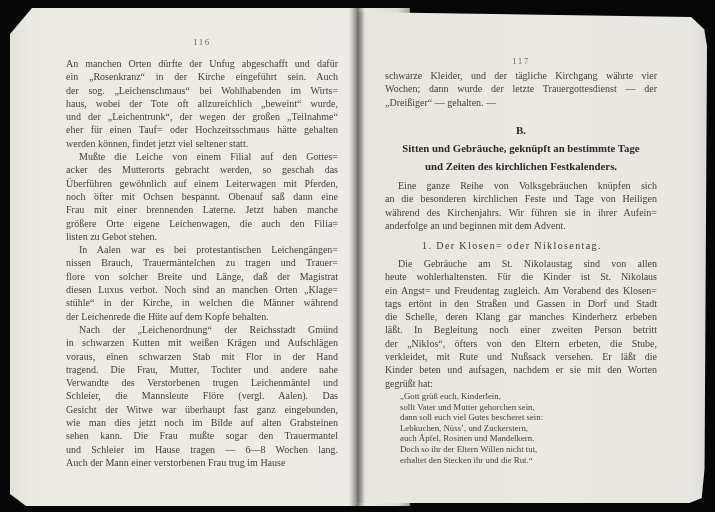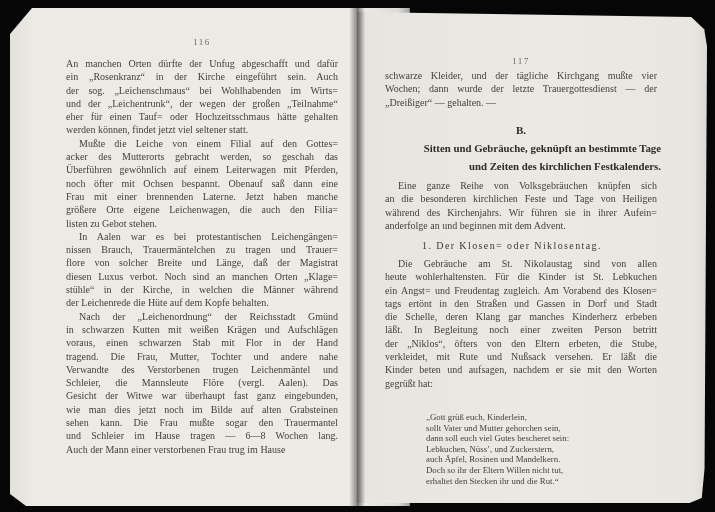--- a/index.html
+++ b/index.html
@@ -22,41 +22,42 @@
   }
   .pagenum {
     position: absolute; font-size: 9px; color: #6f6b64;
     letter-spacing: 1.5px; text-align: center; width: 272px;
   }
   .textblock { position: absolute; width: 272px; font-size: 10px; color: #45413a; }
   .line { height: 13.3px; line-height: 13.3px; text-align: justify; text-align-last: justify; overflow: hidden; }
   .line.end { text-align-last: left; }
   .line.in { text-indent: 13px; }
   .heading-letter { position: absolute; width: 272px; text-align: center; font-weight: bold; font-size: 11px; color: #2e2b26; }
-  .section-title { position: absolute; width: 280px; text-align: right; font-weight: bold; font-size: 10.8px; line-height: 17.5px; color: #2e2b26; }
+  .section-title { position: absolute; width: 280px; text-align: center; font-weight: bold; font-size: 10.8px; line-height: 17.5px; color: #2e2b26; }
   .subsection { position: absolute; width: 272px; text-align: center; font-size: 10px; letter-spacing: 1.4px; color: #3c3933; }
   .poem { position: absolute; font-size: 8.8px; color: #46423b; }
   .poem-line { height: 10.6px; line-height: 10.6px; text-align: left; }
   .gutter-shadow {
     position: absolute; left: 349px; top: 8px; width: 16px; height: 498px;
     background: linear-gradient(90deg, rgba(0,0,0,0) 0%, rgba(40,38,35,0.45) 46%, rgba(20,19,17,0.55) 52%, rgba(0,0,0,0) 100%);
     pointer-events: none;
   }
 </style>
 </head>
 <body>
 
 <div class="stage">
 
   <div class="page left-page">
     <div class="pagenum" style="left:56px; top:29px;">116</div>
     <div class="textblock" style="left:56px; top:49px;">
         <div class="line">An manchen Orten dürfte der Unfug abgeschafft und dafür</div>
         <div class="line">ein „Rosenkranz“ in der Kirche eingeführt sein. Auch</div>
         <div class="line">der sog. „Leichenschmaus“ bei Wohlhabenden im Wirts=</div>
+        <div class="line">haus, wobei der Tote oft allzureichlich „beweint“ wurde,</div>
         <div class="line">und der „Leichentrunk“, der wegen der großen „Teilnahme“</div>
         <div class="line">eher für einen Tauf= oder Hochzeitsschmaus hätte gehalten</div>
         <div class="line end">werden können, findet jetzt viel seltener statt.</div>
         <div class="line in">Mußte die Leiche von einem Filial auf den Gottes=</div>
         <div class="line">acker des Mutterorts gebracht werden, so geschah das</div>
         <div class="line">Überführen gewöhnlich auf einem Leiterwagen mit Pferden,</div>
         <div class="line">noch öfter mit Ochsen bespannt. Obenauf saß dann eine</div>
         <div class="line">Frau mit einer brennenden Laterne. Jetzt haben manche</div>
         <div class="line">größere Orte eigene Leichenwagen, die auch den Filia=</div>
         <div class="line end">listen zu Gebot stehen.</div>
@@ -76,49 +77,49 @@
         <div class="line">wie man dies jetzt noch im Bilde auf alten Grabsteinen</div>
         <div class="line">sehen kann. Die Frau mußte sogar den Trauermantel</div>
         <div class="line">und Schleier im Hause tragen — 6—8 Wochen lang.</div>
         <div class="line end">Auch der Mann einer verstorbenen Frau trug im Hause</div>
       </div>
   </div>
 
   <div class="page right-page">
     <div class="pagenum" style="left:28px; top:44px;">117</div>
     <div class="textblock" style="left:28px; top:57px;">
-        <div class="line">schwarze Kleider, und der tägliche Kirchgang mußte vier</div>
+        <div class="line">schwarze Kleider, und der tägliche Kirchgang währte vier</div>
         <div class="line">Wochen; dann wurde der letzte Trauergottesdienst — der</div>
         <div class="line end">„Dreißiger“ — gehalten. —</div>
       </div>
     <div class="heading-letter" style="left:28px; top:112px;">B.</div>
     <div class="section-title" style="left:24px; top:128px;">
       <div>Sitten und Gebräuche, geknüpft an bestimmte Tage</div>
       <div>und Zeiten des kirchlichen Festkalenders.</div>
     </div>
     <div class="textblock" style="left:28px; top:167px;">
         <div class="line in">Eine ganze Reihe von Volksgebräuchen knüpfen sich</div>
         <div class="line">an die besonderen kirchlichen Feste und Tage von Heiligen</div>
         <div class="line">während des Kirchenjahrs. Wir führen sie in ihrer Aufein=</div>
         <div class="line end">anderfolge an und beginnen mit dem Advent.</div>
       </div>
     <div class="subsection" style="left:19px; top:228px;">1. Der Klosen= oder Niklosentag.</div>
     <div class="textblock" style="left:28px; top:245px;">
         <div class="line in">Die Gebräuche am St. Nikolaustag sind von allen</div>
-        <div class="line">heute wohlerhaltensten. Für die Kinder ist St. Lebkuchen</div>
+        <div class="line">heute wohlerhaltensten. Für die Kinder ist St. Nikolaus</div>
         <div class="line">ein Angst= und Freudentag zugleich. Am Vorabend des Klosen=</div>
         <div class="line">tags ertönt in den Straßen und Gassen in Dorf und Stadt</div>
         <div class="line">die Schelle, deren Klang gar manches Kinderherz erbeben</div>
         <div class="line">läßt. In Begleitung noch einer zweiten Person betritt</div>
         <div class="line">der „Niklos“, öfters von den Eltern erbeten, die Stube,</div>
         <div class="line">verkleidet, mit Rute und Nußsack versehen. Er läßt die</div>
         <div class="line">Kinder beten und aufsagen, nachdem er sie mit den Worten</div>
         <div class="line end">gegrüßt hat:</div>
       </div>
-    <div class="poem" style="left:69px; top:379px;margin-top:21px;">
+    <div class="poem" style="left:43px; top:379px;">
         <div class="poem-line">„Gott grüß euch, Kinderlein,</div>
         <div class="poem-line">sollt Vater und Mutter gehorchen sein,</div>
         <div class="poem-line">dann soll euch viel Gutes bescheret sein:</div>
         <div class="poem-line">Lebkuchen, Nüss’, und Zuckerstern,</div>
         <div class="poem-line">auch Äpfel, Rosinen und Mandelkern.</div>
         <div class="poem-line">Doch so ihr der Eltern Willen nicht tut,</div>
         <div class="poem-line">erhaltet den Stecken ihr und die Rut.“</div>
       </div>
   </div>
 

